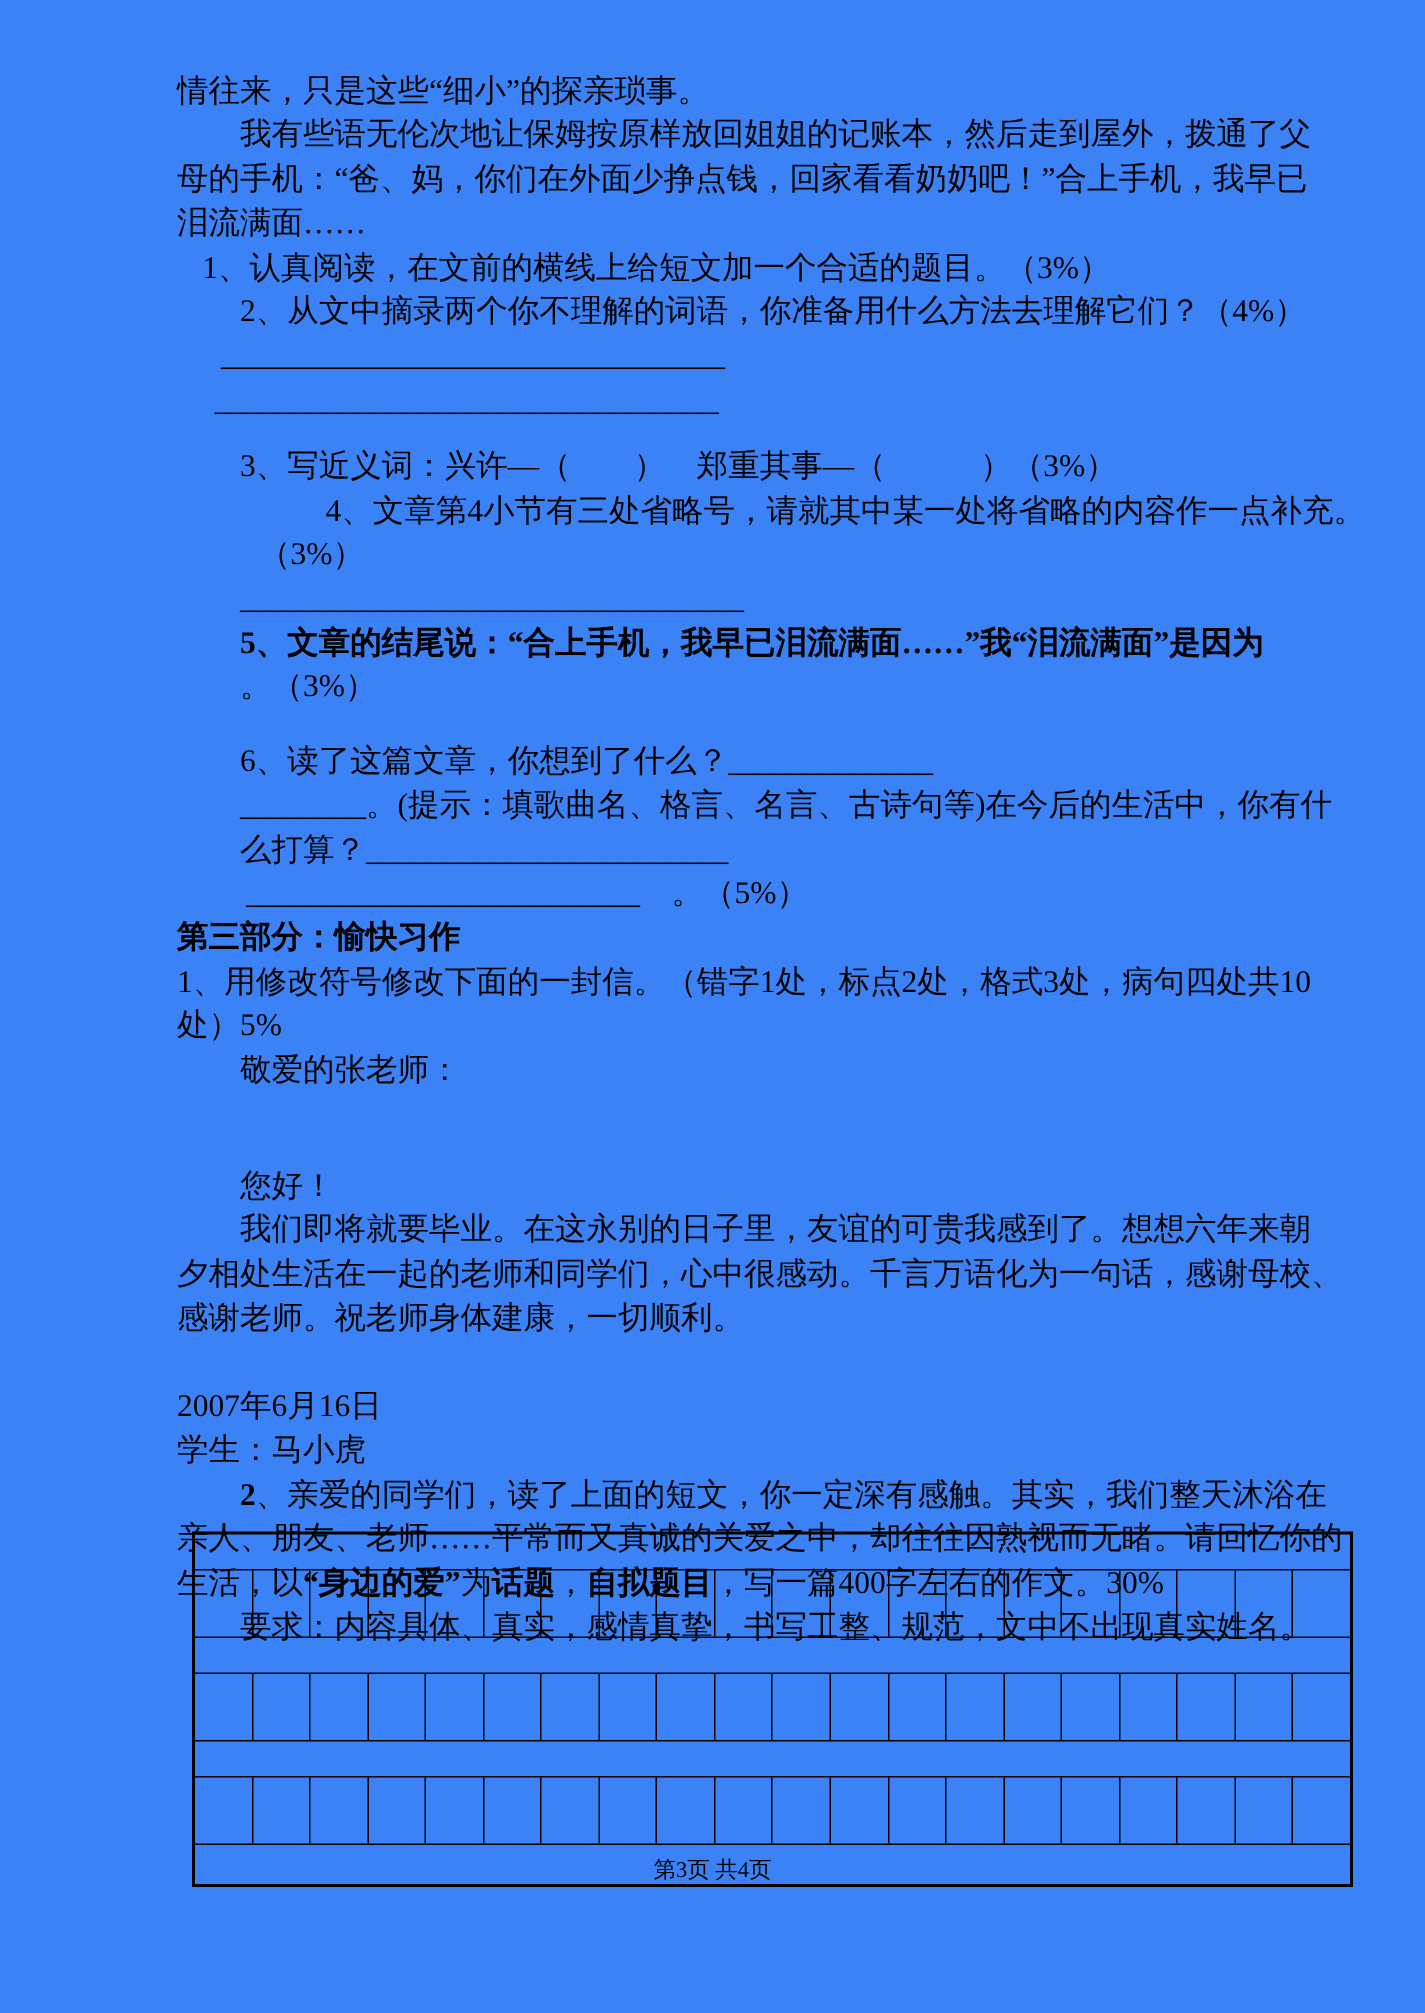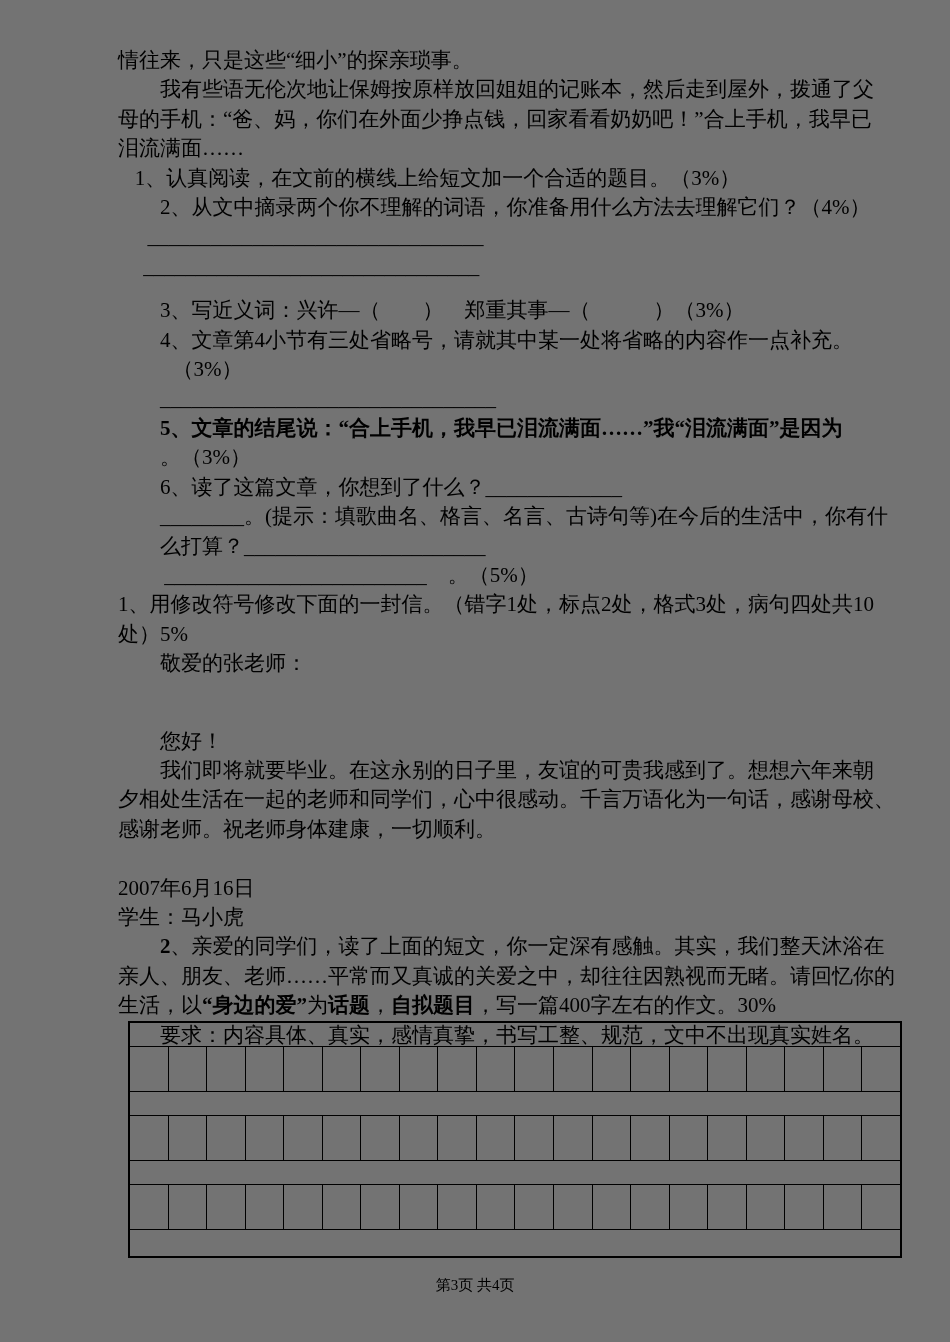--- a/index.html
+++ b/index.html
@@ -1,20 +1,20 @@
 <!DOCTYPE html>
 <html><head>
 <meta charset="utf-8">
 <style>
   html, body { margin: 0; padding: 0; background: #ffffff; }
   .page {
     position: relative;
     width: 950px;
     height: 1342px;
-    background: #737373;
+    background: #3b82f6;
     color: #000000;
     font-family: "Liberation Serif", "DejaVu Serif", serif;
     overflow: hidden;
   }
   .content {
     padding: 46px 40px 0 118px;
     font-size: 21px;
     line-height: 29.4px;
   }
   .line {
@@ -42,50 +42,51 @@
     border-top: 1px solid #000;
     border-bottom: 1px solid #000;
   }
   .grid-cell {
     flex: 1;
     border-right: 1px solid #000;
   }
   .grid-cell:last-child { border-right: none; }
   .page-footer {
     position: absolute;
-    top: 1276px;
+    top: 1237px;
     left: 0;
     width: 100%;
     text-align: center;
     font-size: 15px;
   }
 </style>
 </head>
 <body>
 
 <div class="page">
   <div class="content">
       <div class="line"><span>情往来，只是这些“细小”的探亲琐事。</span></div>
       <div class="line" style="padding-left: 2em;"><span>我有些语无伦次地让保姆按原样放回姐姐的记账本，然后走到屋外，拨通了父</span></div>
       <div class="line"><span>母的手机：“爸、妈，你们在外面少挣点钱，回家看看奶奶吧！”合上手机，我早已</span></div>
       <div class="line"><span>泪流满面……</span></div>
       <div class="line" style="padding-left: 0.8em;"><span>1、认真阅读，在文前的横线上给短文加一个合适的题目。（3%）</span></div>
       <div class="line" style="padding-left: 2em;"><span>2、从文中摘录两个你不理解的词语，你准备用什么方法去理解它们？（4%）</span></div>
       <div class="line" style="padding-left: 1.4em;"><span>________________________________</span></div>
       <div class="line" style="padding-left: 1.2em;"><span>________________________________</span></div>
       <div class="line" style="padding-left: 2em; margin-top: 15px;"><span>3、写近义词：兴许—（　　）　郑重其事—（　　　）（3%）</span></div>
-      <div class="line" style="padding-left: 2em;"><span>4、文章第4小节有三处省略号，请就其中某一处将省略的内容作一点补充。</span></div>
+      <div class="line" style="padding-left: 2em; text-align: right;"><span>4、文章第4小节有三处省略号，请就其中某一处将省略的内容作一点补充。</span></div>
       <div class="line" style="padding-left: 2.6em;"><span>（3%）</span></div>
       <div class="line" style="padding-left: 2em;"><span>________________________________</span></div>
       <div class="line" style="padding-left: 2em; font-weight: bold;"><span>5、文章的结尾说：“合上手机，我早已泪流满面……”我“泪流满面”是因为</span></div>
       <div class="line" style="padding-left: 2em;"><span>。（3%）</span></div>
-      <div class="line" style="padding-left: 2em;"><span>6、读了这篇文章，你想到了什么？_____________</span></div>
+      <div class="line" style="padding-left: 2em; margin-top: 20px;"><span>6、读了这篇文章，你想到了什么？_____________</span></div>
       <div class="line" style="padding-left: 2em;"><span>________。(提示：填歌曲名、格言、名言、古诗句等)在今后的生活中，你有什</span></div>
       <div class="line" style="padding-left: 2em;"><span>么打算？_______________________</span></div>
       <div class="line" style="padding-left: 2.2em;"><span>_________________________　。（5%）</span></div>
+      <div class="line"><span class="bold">第三部分：愉快习作</span></div>
       <div class="line"><span>1、用修改符号修改下面的一封信。（错字1处，标点2处，格式3处，病句四处共10</span></div>
       <div class="line"><span>处）5%</span></div>
       <div class="line" style="padding-left: 2em;"><span>敬爱的张老师：</span></div>
       <div class="line" style="padding-left: 2em; margin-top: 48px;"><span>您好！</span></div>
       <div class="line" style="padding-left: 2em;"><span>我们即将就要毕业。在这永别的日子里，友谊的可贵我感到了。想想六年来朝</span></div>
       <div class="line"><span>夕相处生活在一起的老师和同学们，心中很感动。千言万语化为一句话，感谢母校、</span></div>
       <div class="line"><span>感谢老师。祝老师身体建康，一切顺利。</span></div>
       <div class="line">&nbsp;</div>
       <div class="line align-right"><span>2007年6月16日</span></div>
       <div class="line align-right"><span>学生：马小虎</span></div>

